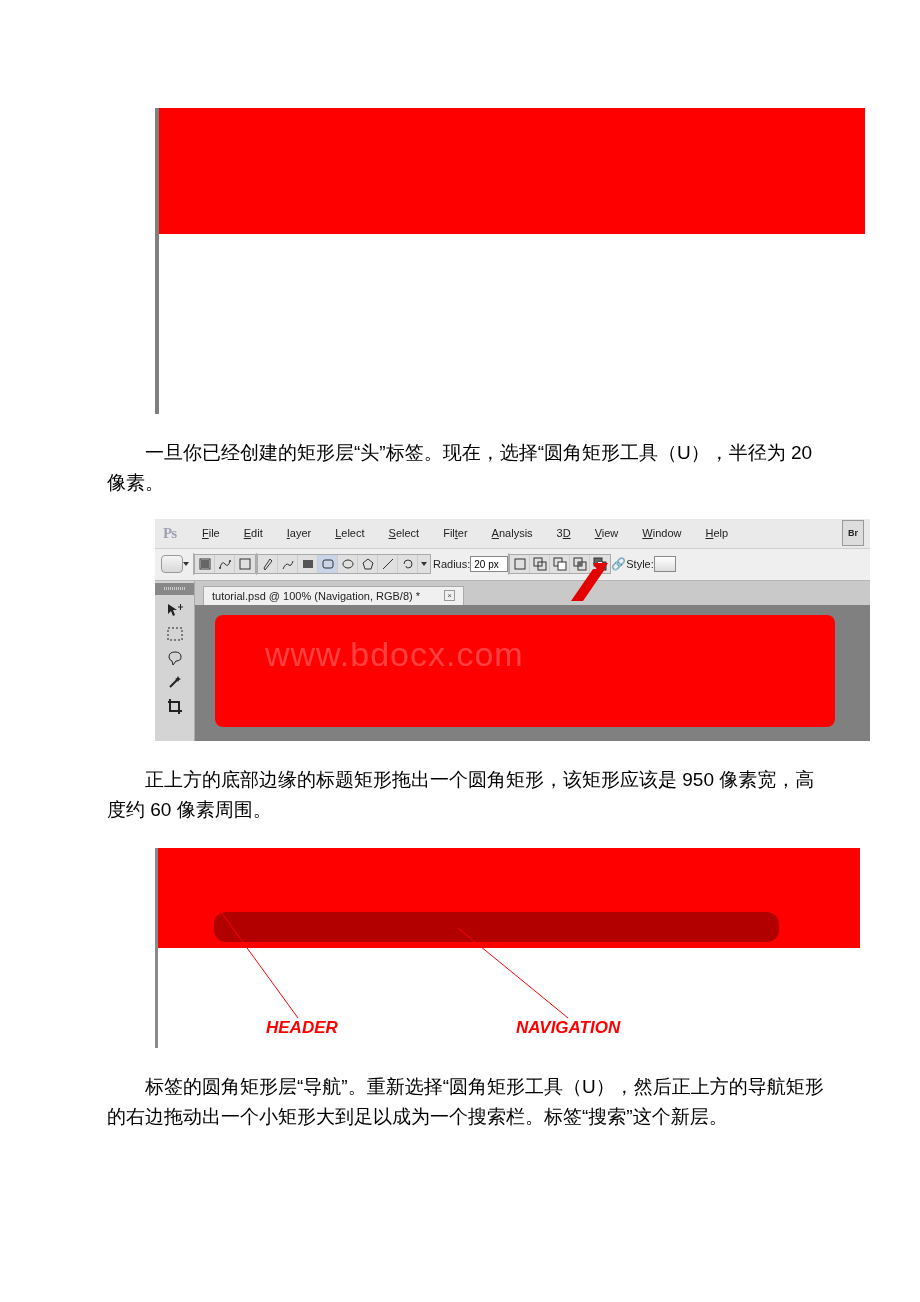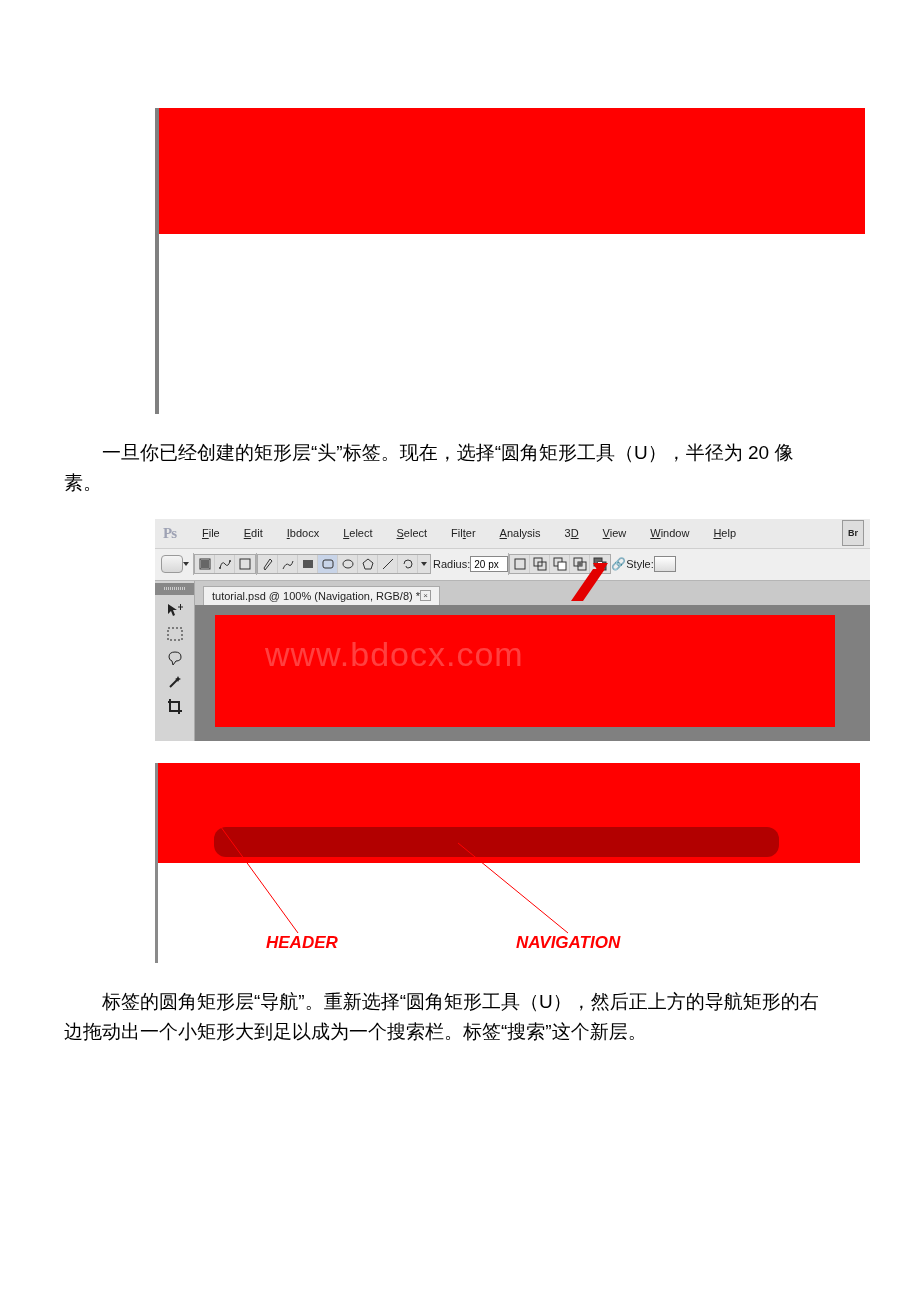--- a/index.html
+++ b/index.html
@@ -20,21 +20,21 @@
     border-left: 4px solid #808080;
     background: #fff;
     position: relative;
   }
   .figure-1 .red-block {
     width: 100%;
     height: 126px;
     background: #ff0000;
   }
   .para {
-    margin: 24px 96px 0 64px;
+    margin: 24px 96px 0 107px;
     font-size: 19px;
     line-height: 1.6;
     text-indent: 2em;
   } 
 
   
   .ps-ui {
     margin: 20px 0 0 155px;
     width: 715px;
     background: #e6e6e6;
@@ -178,41 +178,42 @@
   }
   .ps-tab {
     background:#f0f0f0;
     border:1px solid #aaa;
     border-bottom:none;
     padding:3px 8px;
     font-size:11px;
     margin-left:8px;
     display:flex;
     align-items:center;
-    gap:0;
+    gap:24px;
   }
   .ps-tab .x {
     width:11px;height:11px;
     border:1px solid #999;
     font-size:8px;
     line-height:9px;
     text-align:center;
     color:#555;
   }
   .ps-canvas {
     flex:1;
     background:#808080;
     padding:10px 0 0 20px;
     position:relative;
   }
   .ps-header-rect {
     width: 620px;
     height: 112px;
     background:#ff0000;
     position:relative;
+    border-radius:8px;
   }
   .watermark {
     position:absolute;
     top: 20px; left:50px;
     font-size: 34px;
     color: rgba(255,255,255,0.25);
     font-family: Arial, sans-serif;
     letter-spacing:1px;
     pointer-events:none;
   }
@@ -269,21 +270,21 @@
   </div>
 
   <p class="para">一旦你已经创建的矩形层“头”标签。现在，选择“圆角矩形工具（U），半径为 20 像素。</p>
 
   <div class="ps-ui">
 
     <div class="ps-menubar">
       <span class="ps-logo">Ps</span>
       <span class="ps-menu-item"><u>F</u><span>ile</span></span>
       <span class="ps-menu-item"><u>E</u><span>dit</span></span>
-      <span class="ps-menu-item"><u>I</u><span>bdocx</span></span>
+      <span class="ps-menu-item"><u>I</u><span>ayer</span></span>
       <span class="ps-menu-item"><u>L</u><span>elect</span></span>
       <span class="ps-menu-item"><u>S</u><span>elect</span></span>
       <span class="ps-menu-item">Fil<u>t</u>er</span>
       <span class="ps-menu-item"><u>A</u><span>nalysis</span></span>
       <span class="ps-menu-item"><span>3</span><u>D</u></span>
       <span class="ps-menu-item"><u>V</u><span>iew</span></span>
       <span class="ps-menu-item"><u>W</u><span>indow</span></span>
       <span class="ps-menu-item"><u>H</u><span>elp</span></span>
       <span class="ps-br">Br</span>
     </div>
@@ -451,20 +452,21 @@
         </div>
         <div class="ps-canvas">
           <div class="ps-header-rect">
             <div class="watermark">www.bdocx.com</div>
           </div>
         </div>
       </div>
     </div>
   </div>
 
+  <p class="para">正上方的底部边缘的标题矩形拖出一个圆角矩形，该矩形应该是 950 像素宽，高度约 60 像素周围。</p>
 
   <div class="figure-3">
     <div class="hdr">
       <div class="navbar"></div>
     </div>
     <svg class="lines">
       <line x1="60" y1="60" x2="140" y2="170" stroke="#ff0000" stroke-width="1"></line>
       <line x1="300" y1="80" x2="410" y2="170" stroke="#ff0000" stroke-width="1"></line>
     </svg>
     <div class="caption cap-header">HEADER</div>

